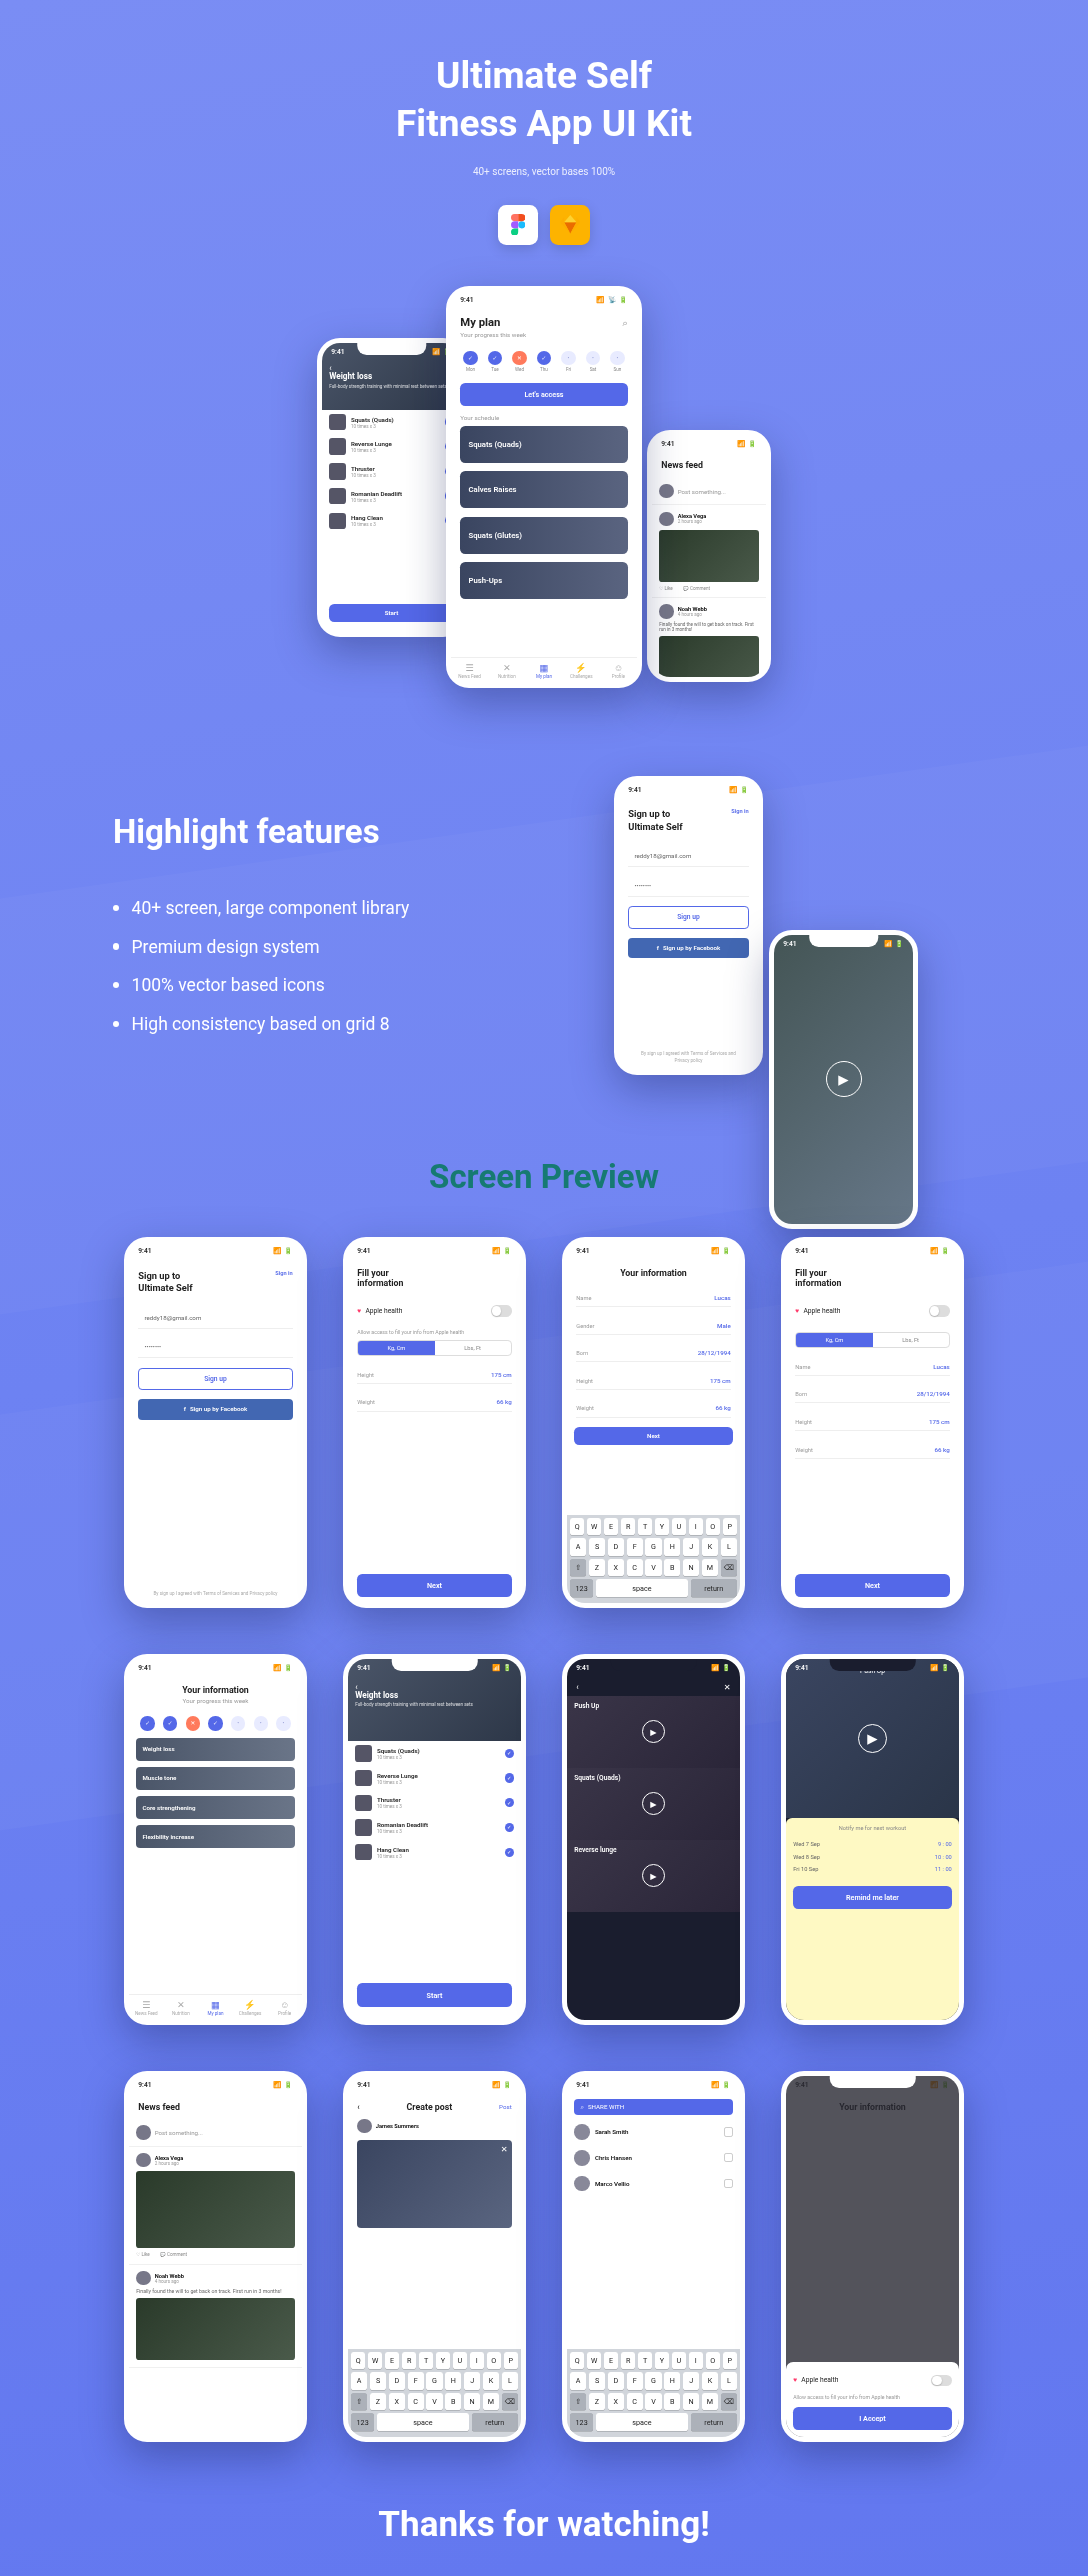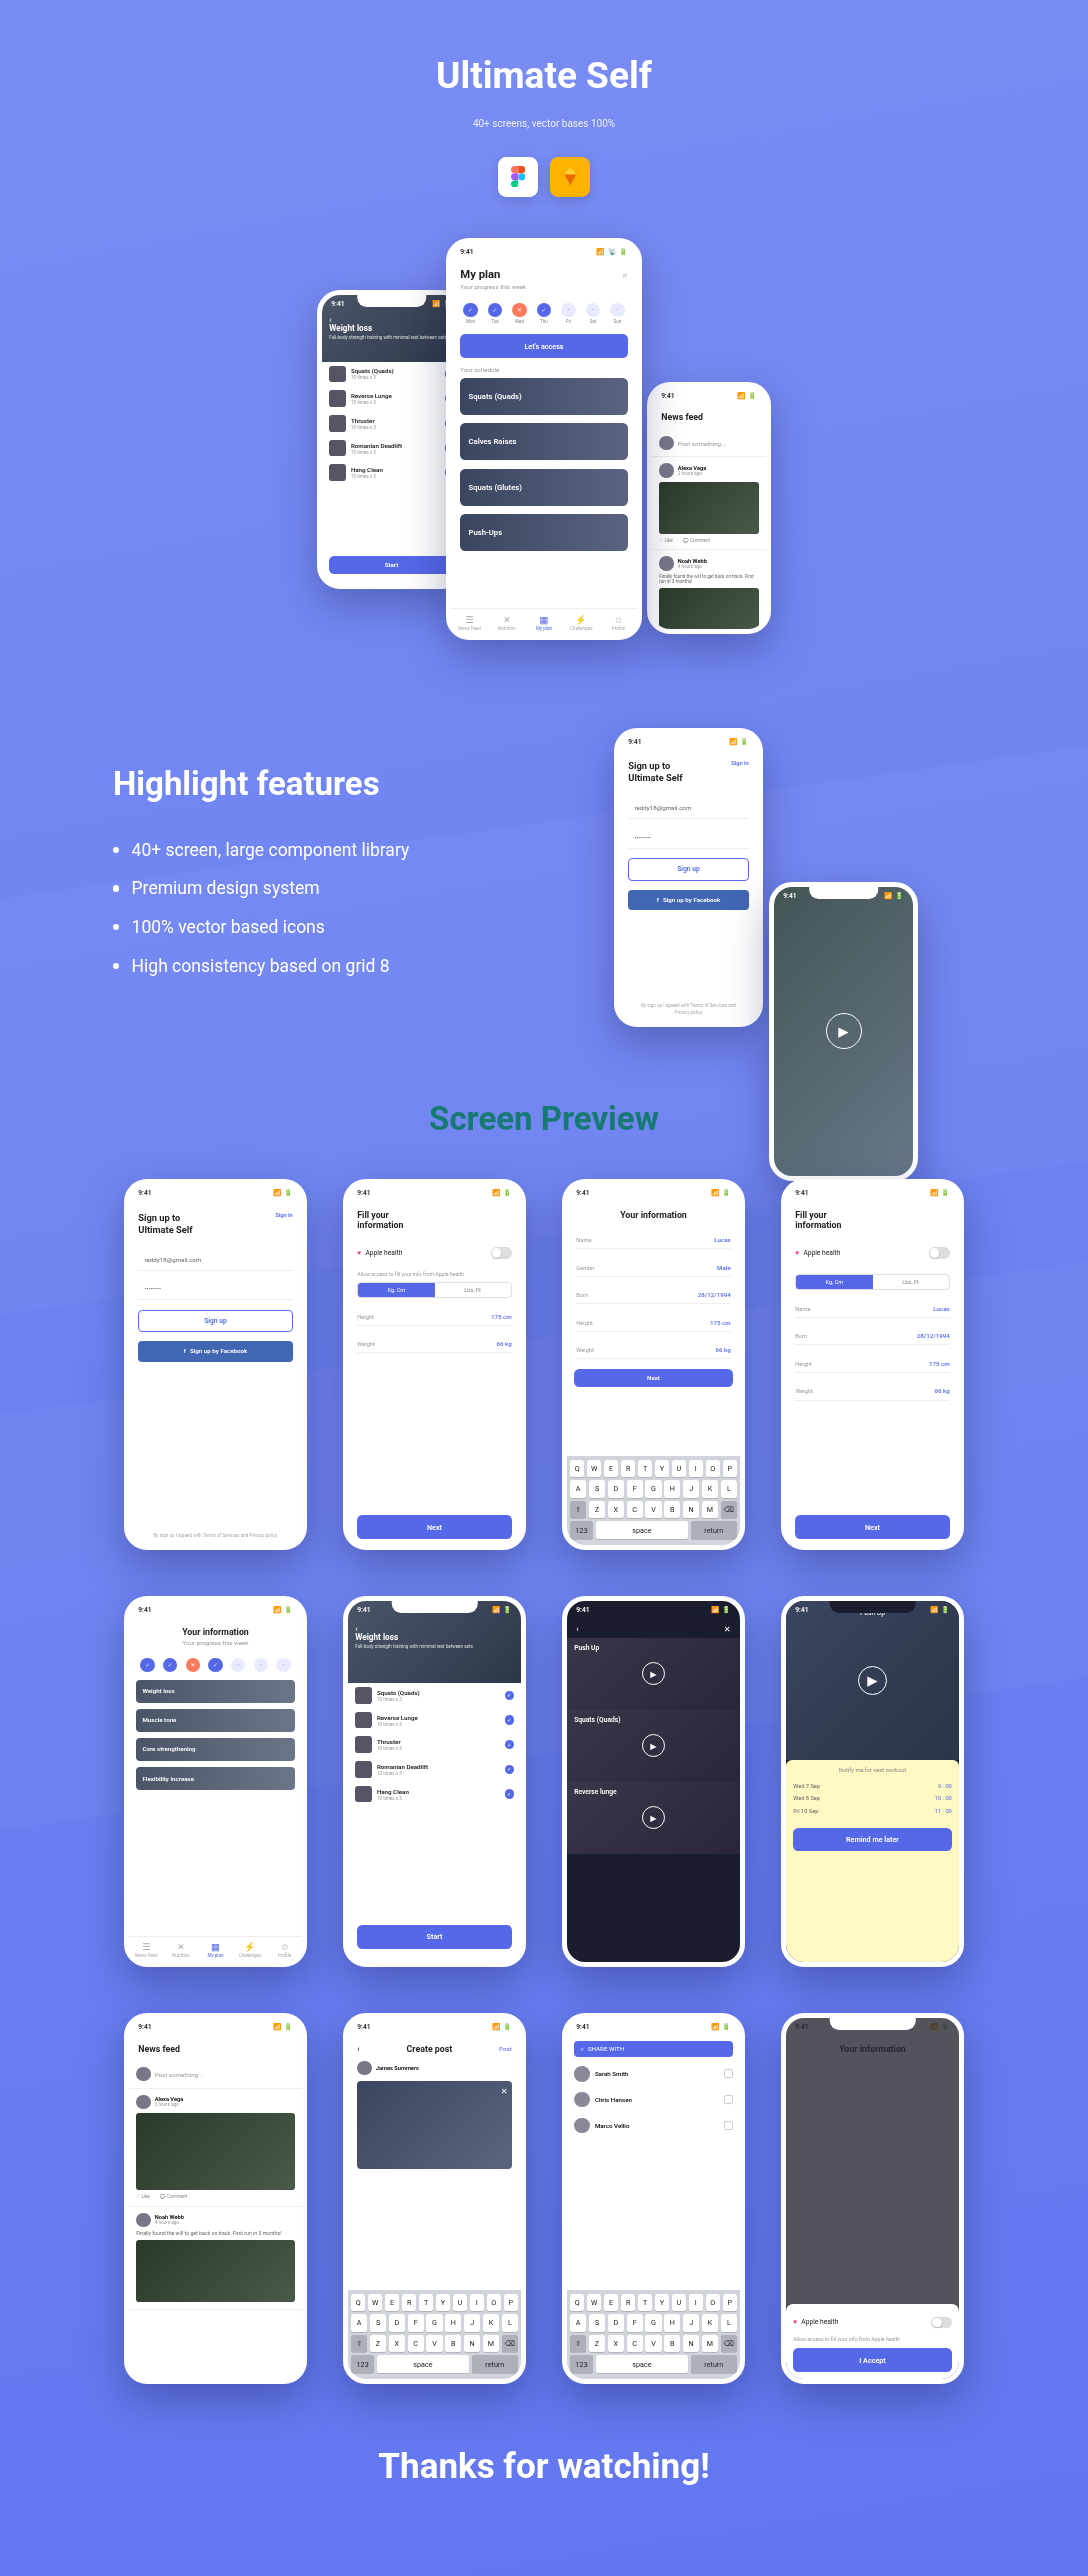--- a/index.html
+++ b/index.html
@@ -55,21 +55,21 @@
 .ex-row .chk{width:9.3px;height:9.3px;border-radius:50%;background:#5468e8;color:#fff;font-size:5.2px;display:flex;align-items:center;justify-content:center}
 .nf-post{padding:6.2px 7.2px;border-bottom:0.5px solid #f0f0f0}
 .nf-head{display:flex;align-items:center;gap:4.1px}
 .nf-head .av{width:14.4px;height:14.4px;border-radius:50%;background:#778}
 .nf-head .nm{font-size:5.7px;font-weight:600}
 .nf-head .tm{font-size:4.6px;color:#999}
 .nf-img{width:100%;height:52px;background:linear-gradient(135deg,#2a3a2a,#4a5a4a);border-radius:3.1px;margin-top:4.1px}
 .nf-acts{display:flex;gap:10.3px;margin-top:4.1px;font-size:4.6px;color:#888}
 .features{display:flex;padding:62px 113px;position:relative}
 .features-left{flex:1;color:#fff}
-.features-left h2{font-size:33px;font-weight:700;margin-bottom:28px}
+.features-left h2{font-size:33px;font-weight:700;margin-bottom:38px}
 .features-left ul{list-style:none}
 .features-left li{font-size:17.5px;padding:9.3px 0;display:flex;align-items:center;gap:12.4px}
 .features-left li::before{content:'';width:6.2px;height:6.2px;border-radius:50%;background:#fff;flex-shrink:0}
 .features-phones{position:relative;width:361px}
 .fp1{position:absolute;top:-36px;left:0}
 .fp2{position:absolute;top:118px;left:155px}
 .video-screen{background:linear-gradient(135deg,#455,#678);height:100%;position:relative;display:flex;align-items:center;justify-content:center}
 .play-circle{width:36px;height:36px;border-radius:50%;border:1.5px solid #fff;display:flex;align-items:center;justify-content:center;color:#fff;font-size:13.4px}
 .input-row{margin:5.2px 9.3px;border-bottom:0.5px solid #eee;padding:4.1px 0;display:flex;justify-content:space-between;align-items:center}
 .input-row .lbl{font-size:5.7px;color:#999}
@@ -121,20 +121,21 @@
 .friend-row .c{margin-left:auto;width:9.3px;height:9.3px;border:0.8px solid #ccc;border-radius:2.1px}
 </style>
 </head>
 <body>
 
 <div class="diag" style="top:824px"></div>
 <div class="diag" style="top:1340px"></div>
 
 <div class="hero">
   <h1>Ultimate Self</h1>
+  <h1>Fitness App UI Kit</h1>
   <div class="sub">
     <div>40+ screens, vector bases 100%</div>
   </div>
   <div class="tool-icons">
     <div class="tool-icon tool-figma">
       <svg width="14.4" height="21.6" viewBox="0 0 28 42">
           <circle cx="21" cy="21" r="7" fill="#1abcfe"></circle>
           <path d="M7 0h7v14H7a7 7 0 110-14z" fill="#ff7262"></path>
           <path d="M14 0h7a7 7 0 110 14h-7V0z" fill="#f24e1e"></path>
           <path d="M7 14h7v14H7a7 7 0 110-14z" fill="#a259ff"></path>

